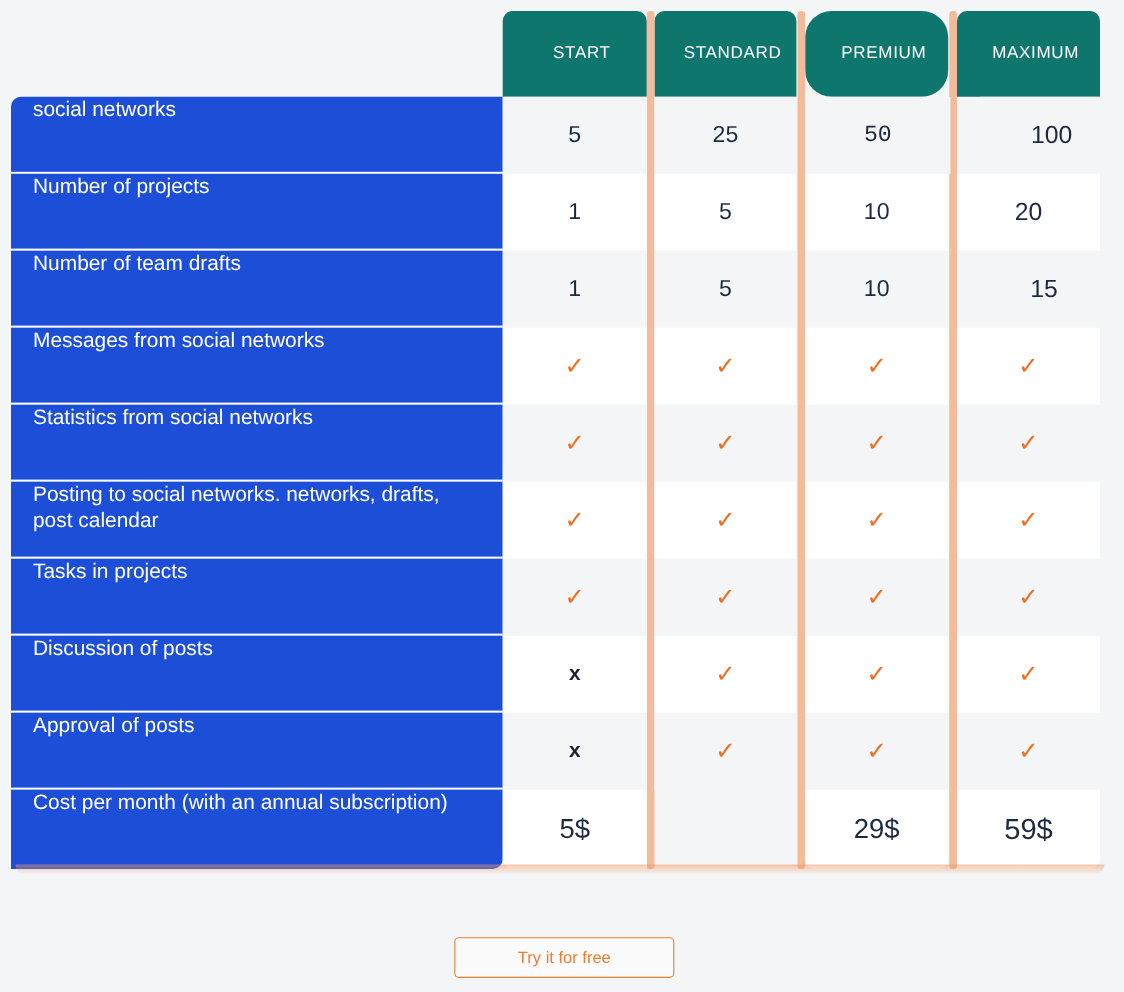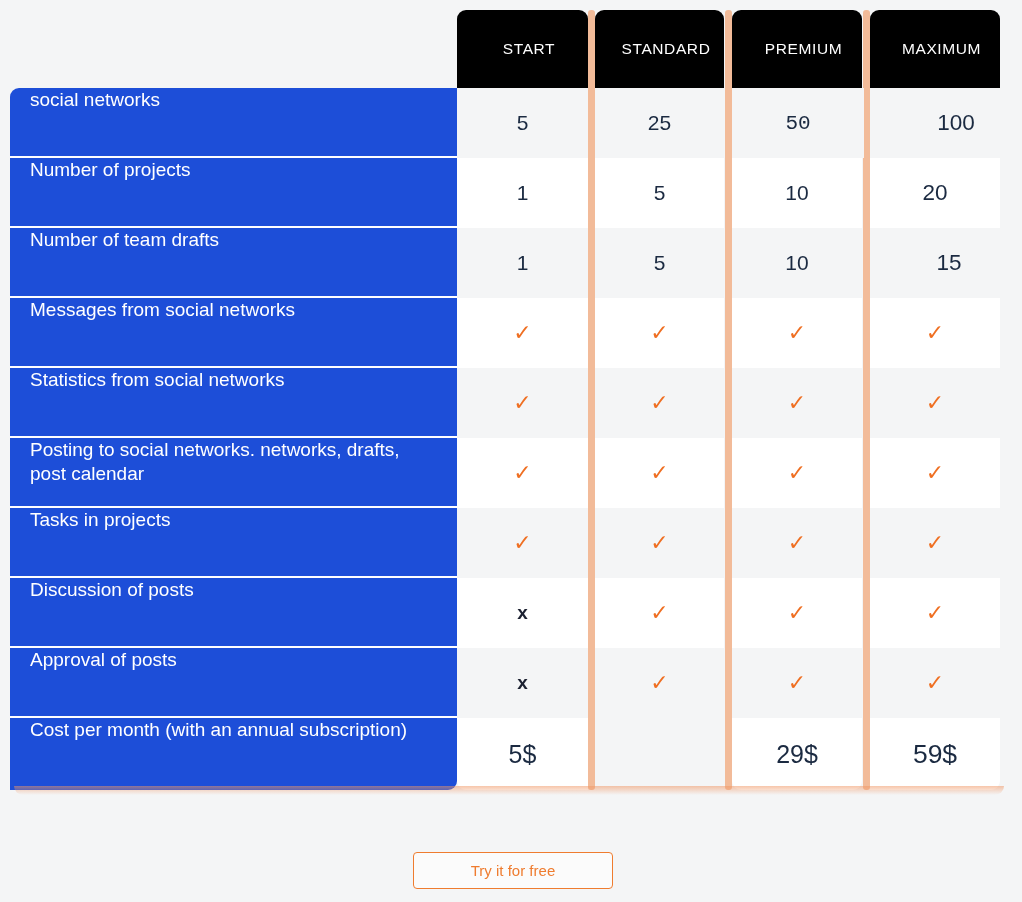--- a/index.html
+++ b/index.html
@@ -16,21 +16,21 @@
     position: relative;
     width: 1022px;
     height: 902px;
   }
 
   
   .hdr-tile {
     position: absolute;
     top: 10px;
     height: 78px;
-    background: #000000;
+    background: #0f766e;
     border-radius: 9px 9px 0 0;
     display: flex;
     align-items: center;
     justify-content: center;
     padding-left: 13px;
   }
   .hdr-tile .hdr-label {
     color: #ffffff;
     font-size: 15.5px;
     letter-spacing: 0.6px;
@@ -146,21 +146,21 @@
 
 <div id="root">
 
   <div id="headers">
       <div class="hdr-tile" style="left: 457px; width: 131px;">
         <span class="hdr-label">START</span>
       </div>
       <div class="hdr-tile" style="left: 595px; width: 129px;">
         <span class="hdr-label">STANDARD</span>
       </div>
-      <div class="hdr-tile" style="left: 732px; width: 130px;">
+      <div class="hdr-tile" style="left: 732px; width: 130px; border-radius: 24px;">
         <span class="hdr-label">PREMIUM</span>
       </div>
       <div class="hdr-tile" style="left: 870px; width: 130px;">
         <span class="hdr-label">MAXIMUM</span>
       </div>
     </div>
 
   <div id="dividers">
       <div class="divider" style="left: 588px; height: 780px;"></div>
       <div class="divider" style="left: 725px; height: 780px;"></div>

